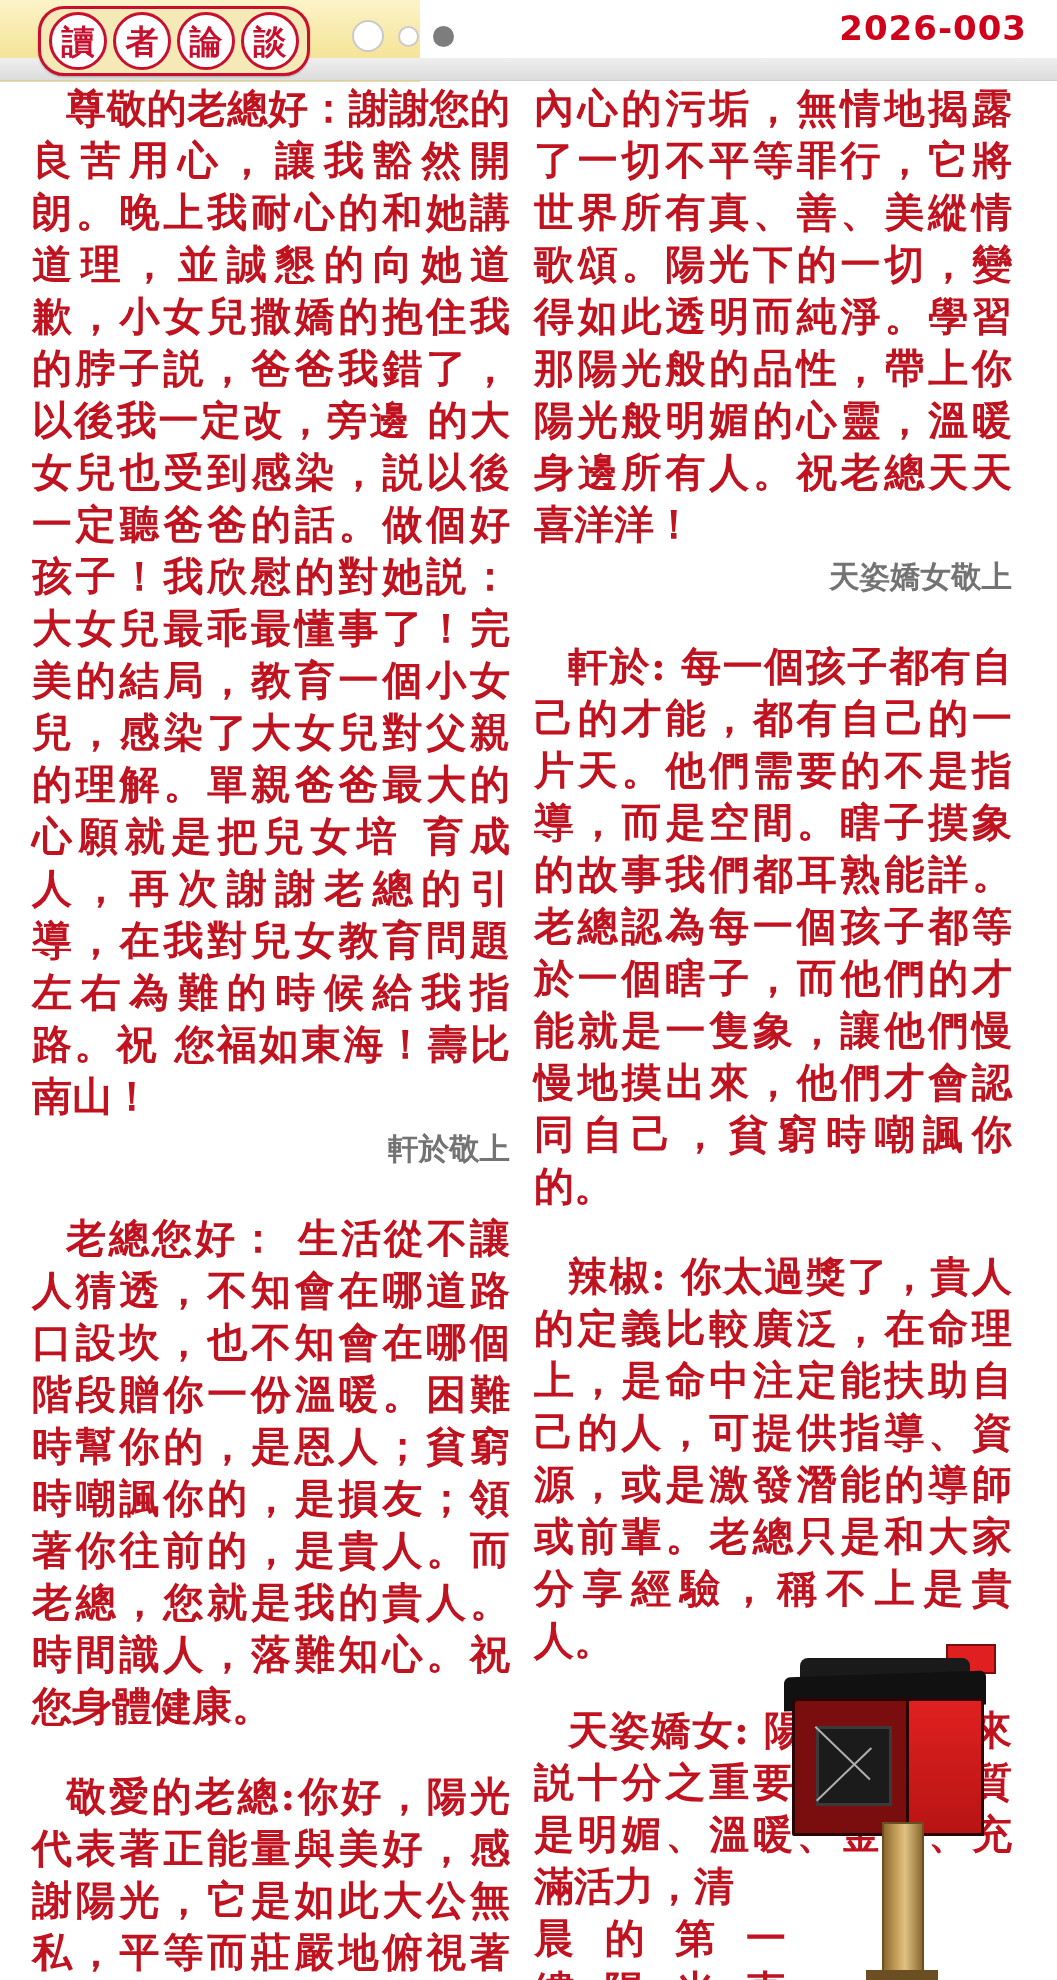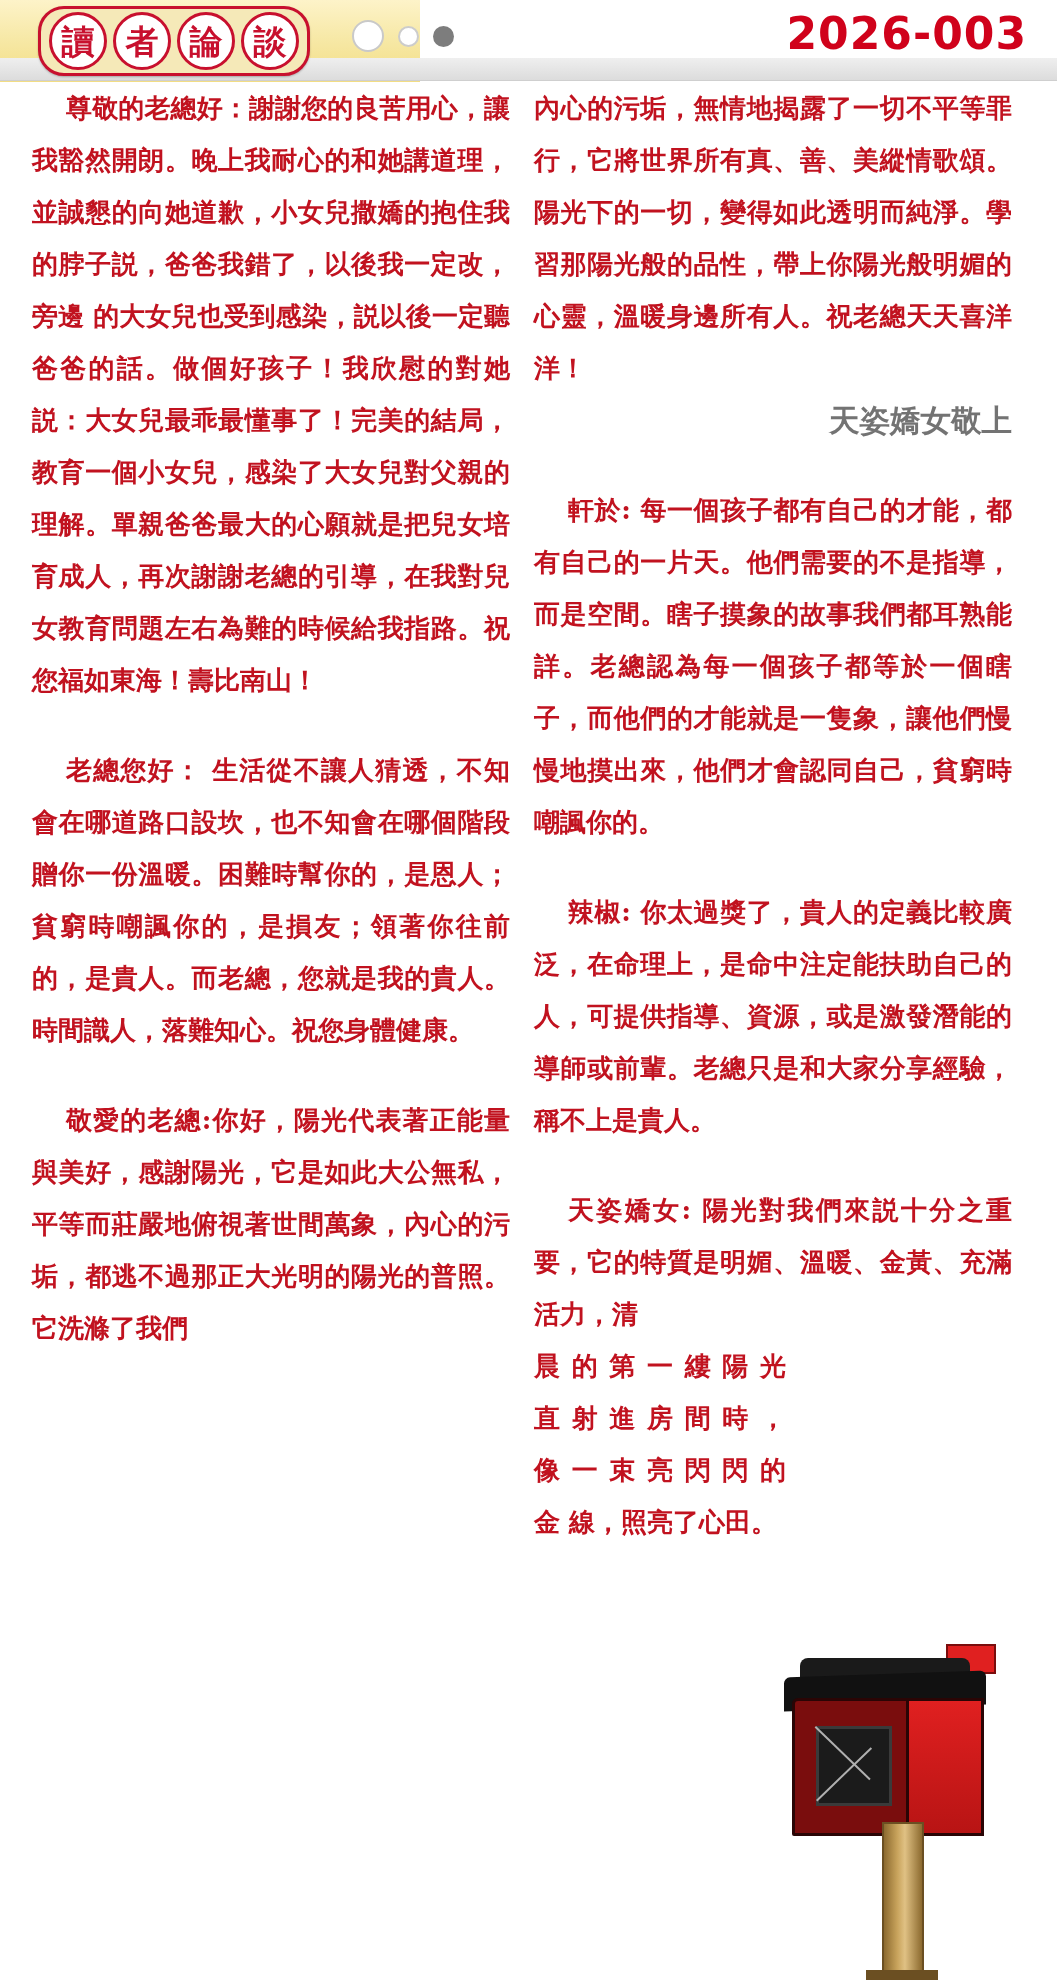--- a/index.html
+++ b/index.html
@@ -48,37 +48,37 @@
   }
   .dots{
     position:absolute;left:352px;top:20px;display:flex;gap:14px;align-items:center;
   }
   .dot{width:28px;height:28px;border-radius:50%;border:2px solid #c9c9c9;background:#ffffff;}
   .dot.small{width:17px;height:17px;border:2px solid #cccccc;}
   .dot.filled{width:21px;height:21px;background:#7d7d7d;border:none;}
   .issue{
     position:absolute;right:30px;top:8px;
     color:#d0021b;
-    font-size:44px;font-weight:bold;
+    font-size:34px;font-weight:bold;
     font-family:"DejaVu Sans","Liberation Sans",sans-serif;
     letter-spacing:1px;
   }
   
   .columns{
     position:absolute;left:0;top:82px;width:1057px;height:1898px;
   }
   .col{
     position:absolute;top:0;width:478px;
     color:#c1121f;
   }
   .col-left{left:32px;}
   .col-right{left:534px;}
   p.para{
     margin:0 0 0 0;
-    font-size:26px;
+    font-size:40px;
     line-height:52px;
     font-family:"DejaVu Serif","Liberation Serif",serif;
     font-weight:bold;
     text-align:justify;
     text-justify:inter-ideograph;
     color:#c1121f;
     letter-spacing:0px;
   }
   p.indent{text-indent:34px;}
   p.sign{
@@ -170,20 +170,21 @@
     <div class="dot filled"></div>
   </div>
 
   <div class="issue">2026-003</div>
 </div>
 
 <div class="columns">
 
   <div class="col col-left">
     <p class="para indent">尊敬的老總好：謝謝您的良苦用心，讓我豁然開朗。晚上我耐心的和她講道理，並誠懇的向她道歉，小女兒撒嬌的抱住我的脖子説，爸爸我錯了，以後我一定改，旁邊 的大女兒也受到感染，説以後一定聽爸爸的話。做個好孩子！我欣慰的對她説：大女兒最乖最懂事了！完美的結局，教育一個小女兒，感染了大女兒對父親的理解。單親爸爸最大的心願就是把兒女培 育成人，再次謝謝老總的引導，在我對兒女教育問題左右為難的時候給我指路。祝 您福如東海！壽比南山！</p>
+    <p class="sign">軒於敬上</p>
     <div class="gap"></div>
     <p class="para indent">老總您好： 生活從不讓人猜透，不知會在哪道路口設坎，也不知會在哪個階段贈你一份溫暖。困難時幫你的，是恩人；貧窮時嘲諷你的，是損友；領著你往前的，是貴人。而老總，您就是我的貴人。時間識人，落難知心。祝您身體健康。</p>
     <div class="gap"></div>
     <p class="para indent">敬愛的老總:你好，陽光代表著正能量與美好，感謝陽光，它是如此大公無私，平等而莊嚴地俯視著世間萬象，內心的污垢，都逃不過那正大光明的陽光的普照。它洗滌了我們</p>
   </div>
 
   <div class="col col-right">
     <p class="para">內心的污垢，無情地揭露了一切不平等罪行，它將世界所有真、善、美縱情歌頌。陽光下的一切，變得如此透明而純淨。學習那陽光般的品性，帶上你陽光般明媚的心靈，溫暖身邊所有人。祝老總天天喜洋洋！</p>
     <p class="sign">天姿嬌女敬上</p>
     <div class="gap"></div>

